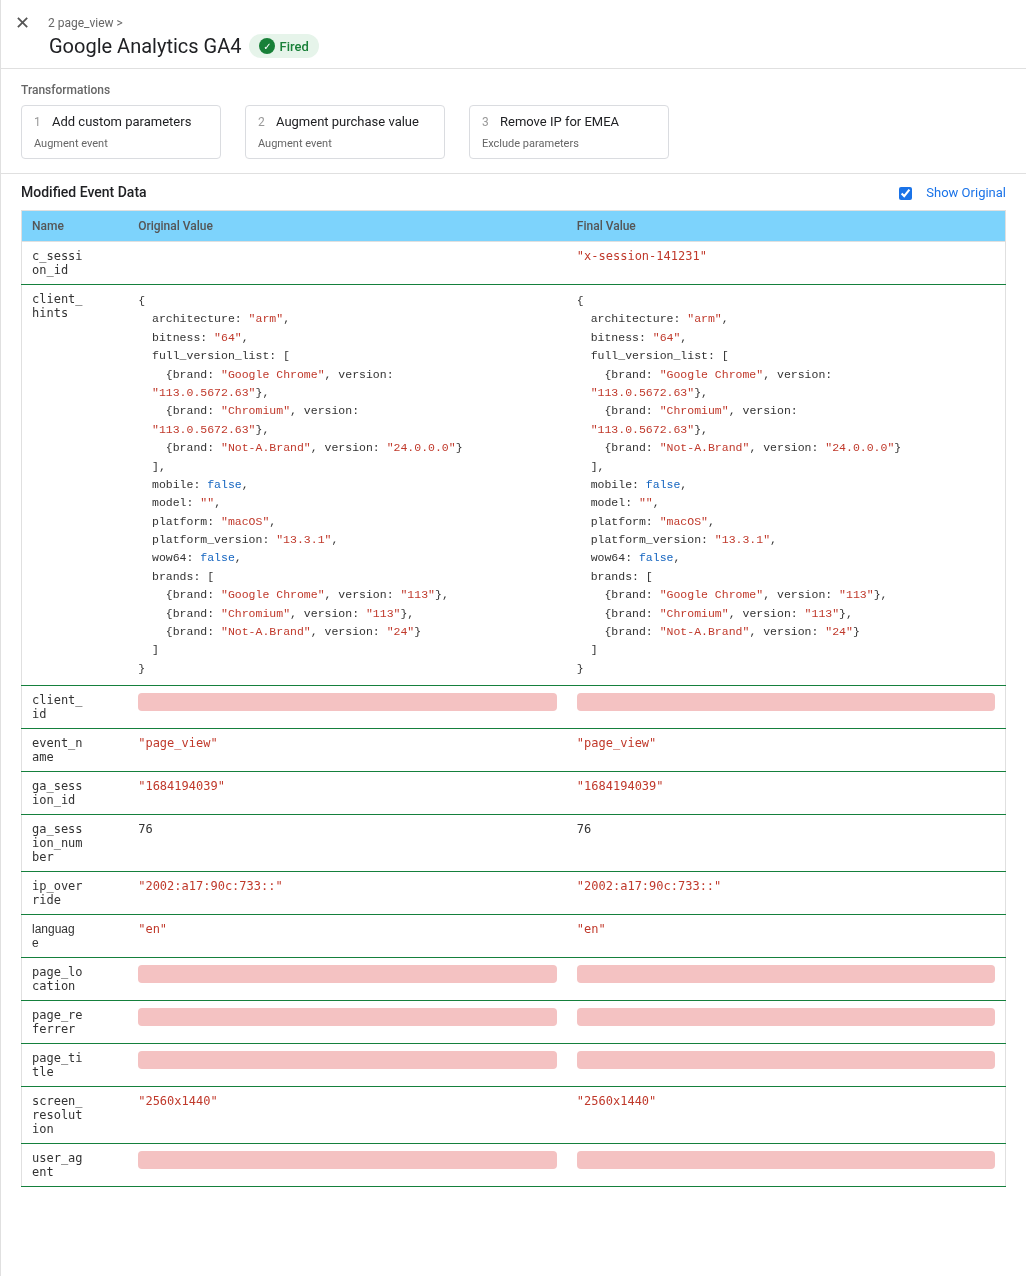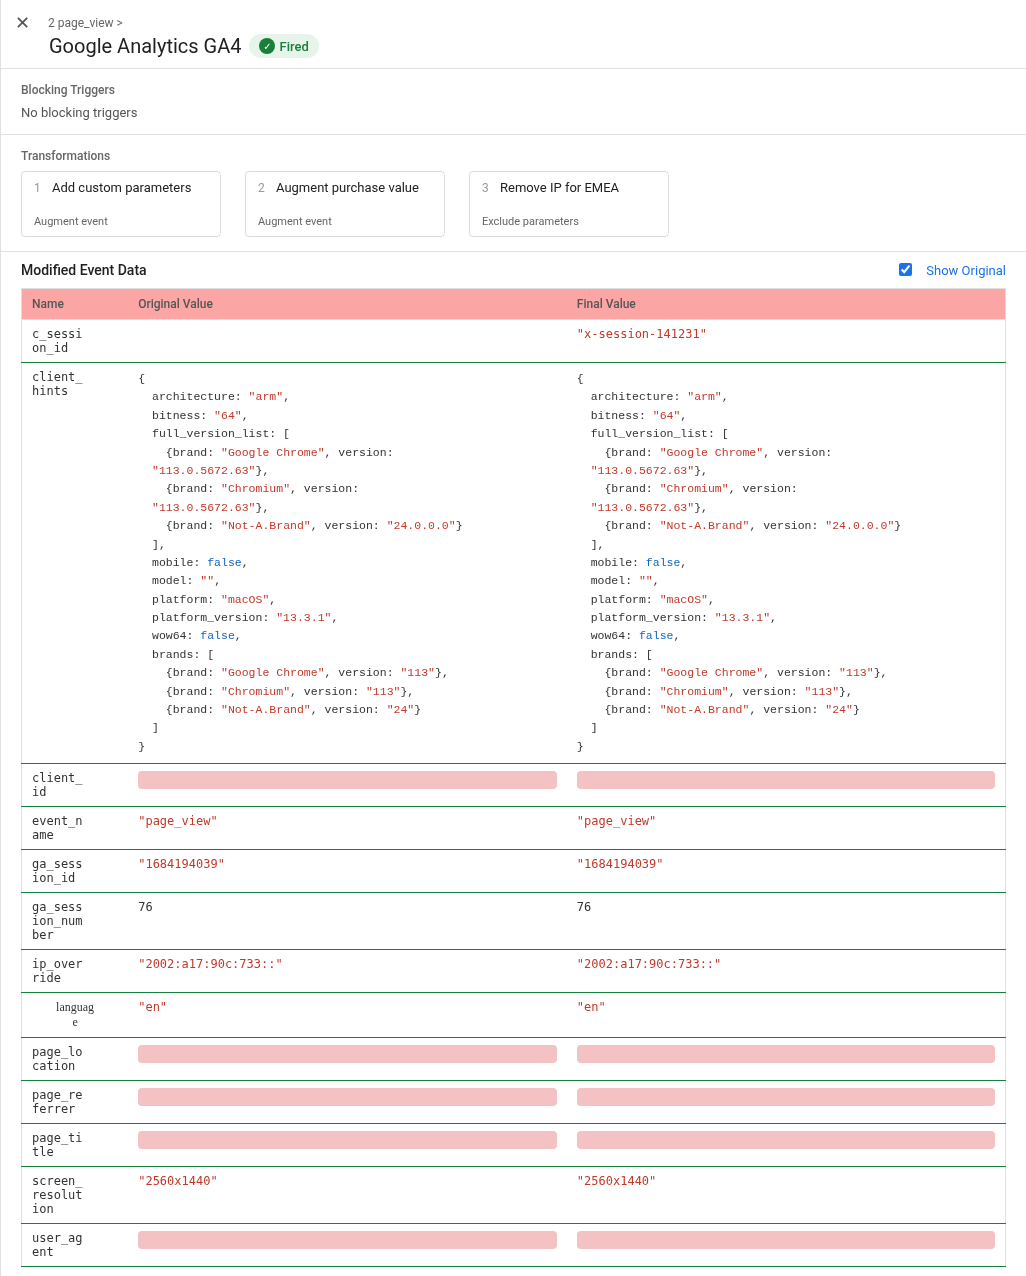--- a/index.html
+++ b/index.html
@@ -102,55 +102,55 @@
       color: #999;
       margin-right: 8px;
     }
     .transform-name {
       font-size: 13px;
       color: #202124;
     }
     .transform-type {
       font-size: 11px;
       color: #666;
-      margin-top: 20px;
+      margin-top: 8px;
     }
     .modified-section {
       padding: 10px 20px 0 20px;
     }
     .modified-header {
       display: flex;
       justify-content: space-between;
       align-items: center;
       margin-bottom: 10px;
     }
     .modified-title {
       font-size: 14px;
       font-weight: 500;
       color: #202124;
     }
     .show-original-label {
       display: flex;
-      align-items: flex-start;
+      align-items: flex-end;
       gap: 14px;
       font-size: 13px;
       color: #1a73e8;
       cursor: pointer;
     }
     .show-original-label input[type="checkbox"] {
       accent-color: #1a73e8;
     }
     .data-table {
       width: 100%;
       border-collapse: collapse;
       border: 1px solid #e0e0e0;
       font-size: 12px;
     }
     .data-table th {
-      background: #fca5a5;
+      background: #7dd3fc;
       text-align: left;
       padding: 8px 10px;
       font-size: 12px;
       font-weight: 500;
       color: #555;
       border-bottom: 1px solid #e0e0e0;
     }
     .data-table td {
       padding: 7px 10px;
       vertical-align: top;
@@ -187,24 +187,20 @@
     </div>
     <div class="title-row">
       <span class="page-title">Google Analytics GA4</span>
       <div class="fired-badge">
         <div class="fired-check">✓</div>
         <span>Fired</span>
       </div>
     </div>
   </div>
 
-  <div class="section">
-    <div class="section-title">Blocking Triggers</div>
-    <div class="no-triggers">No blocking triggers</div>
-  </div>
 
   <div class="section">
     <div class="section-title">Transformations</div>
     <div class="transformations-grid">
       <div class="transform-card">
         <span class="transform-num">1</span>
         <span class="transform-name">Add custom parameters</span>
         <div class="transform-type">Augment event</div>
       </div>
       <div class="transform-card">
@@ -325,21 +321,21 @@
             <td><span style="font-family:monospace">76</span></td>
             <td><span style="font-family:monospace">76</span></td>
           </tr>
           <tr>
             <td style="font-family: monospace; font-size: 12px; white-space: pre;">ip_over
 ride</td>
             <td><span class="string-val" style="font-family:monospace">"2002:a17:90c:733::"</span></td>
             <td><span class="string-val" style="font-family:monospace">"2002:a17:90c:733::"</span></td>
           </tr>
           <tr>
-            <td style="font-family: Liberation Serif, serif; font-size: 12px; white-space: pre; text-align: center;">languag
+            <td style="font-family: Liberation Sans, sans-serif; font-size: 12px; white-space: pre;">languag
 e</td>
             <td><span class="string-val" style="font-family:monospace">"en"</span></td>
             <td><span class="string-val" style="font-family:monospace">"en"</span></td>
           </tr>
           <tr>
             <td style="font-family: monospace; font-size: 12px; white-space: pre;">page_lo
 cation</td>
             <td>
               <span class="redacted-bar"></span>
             </td>

